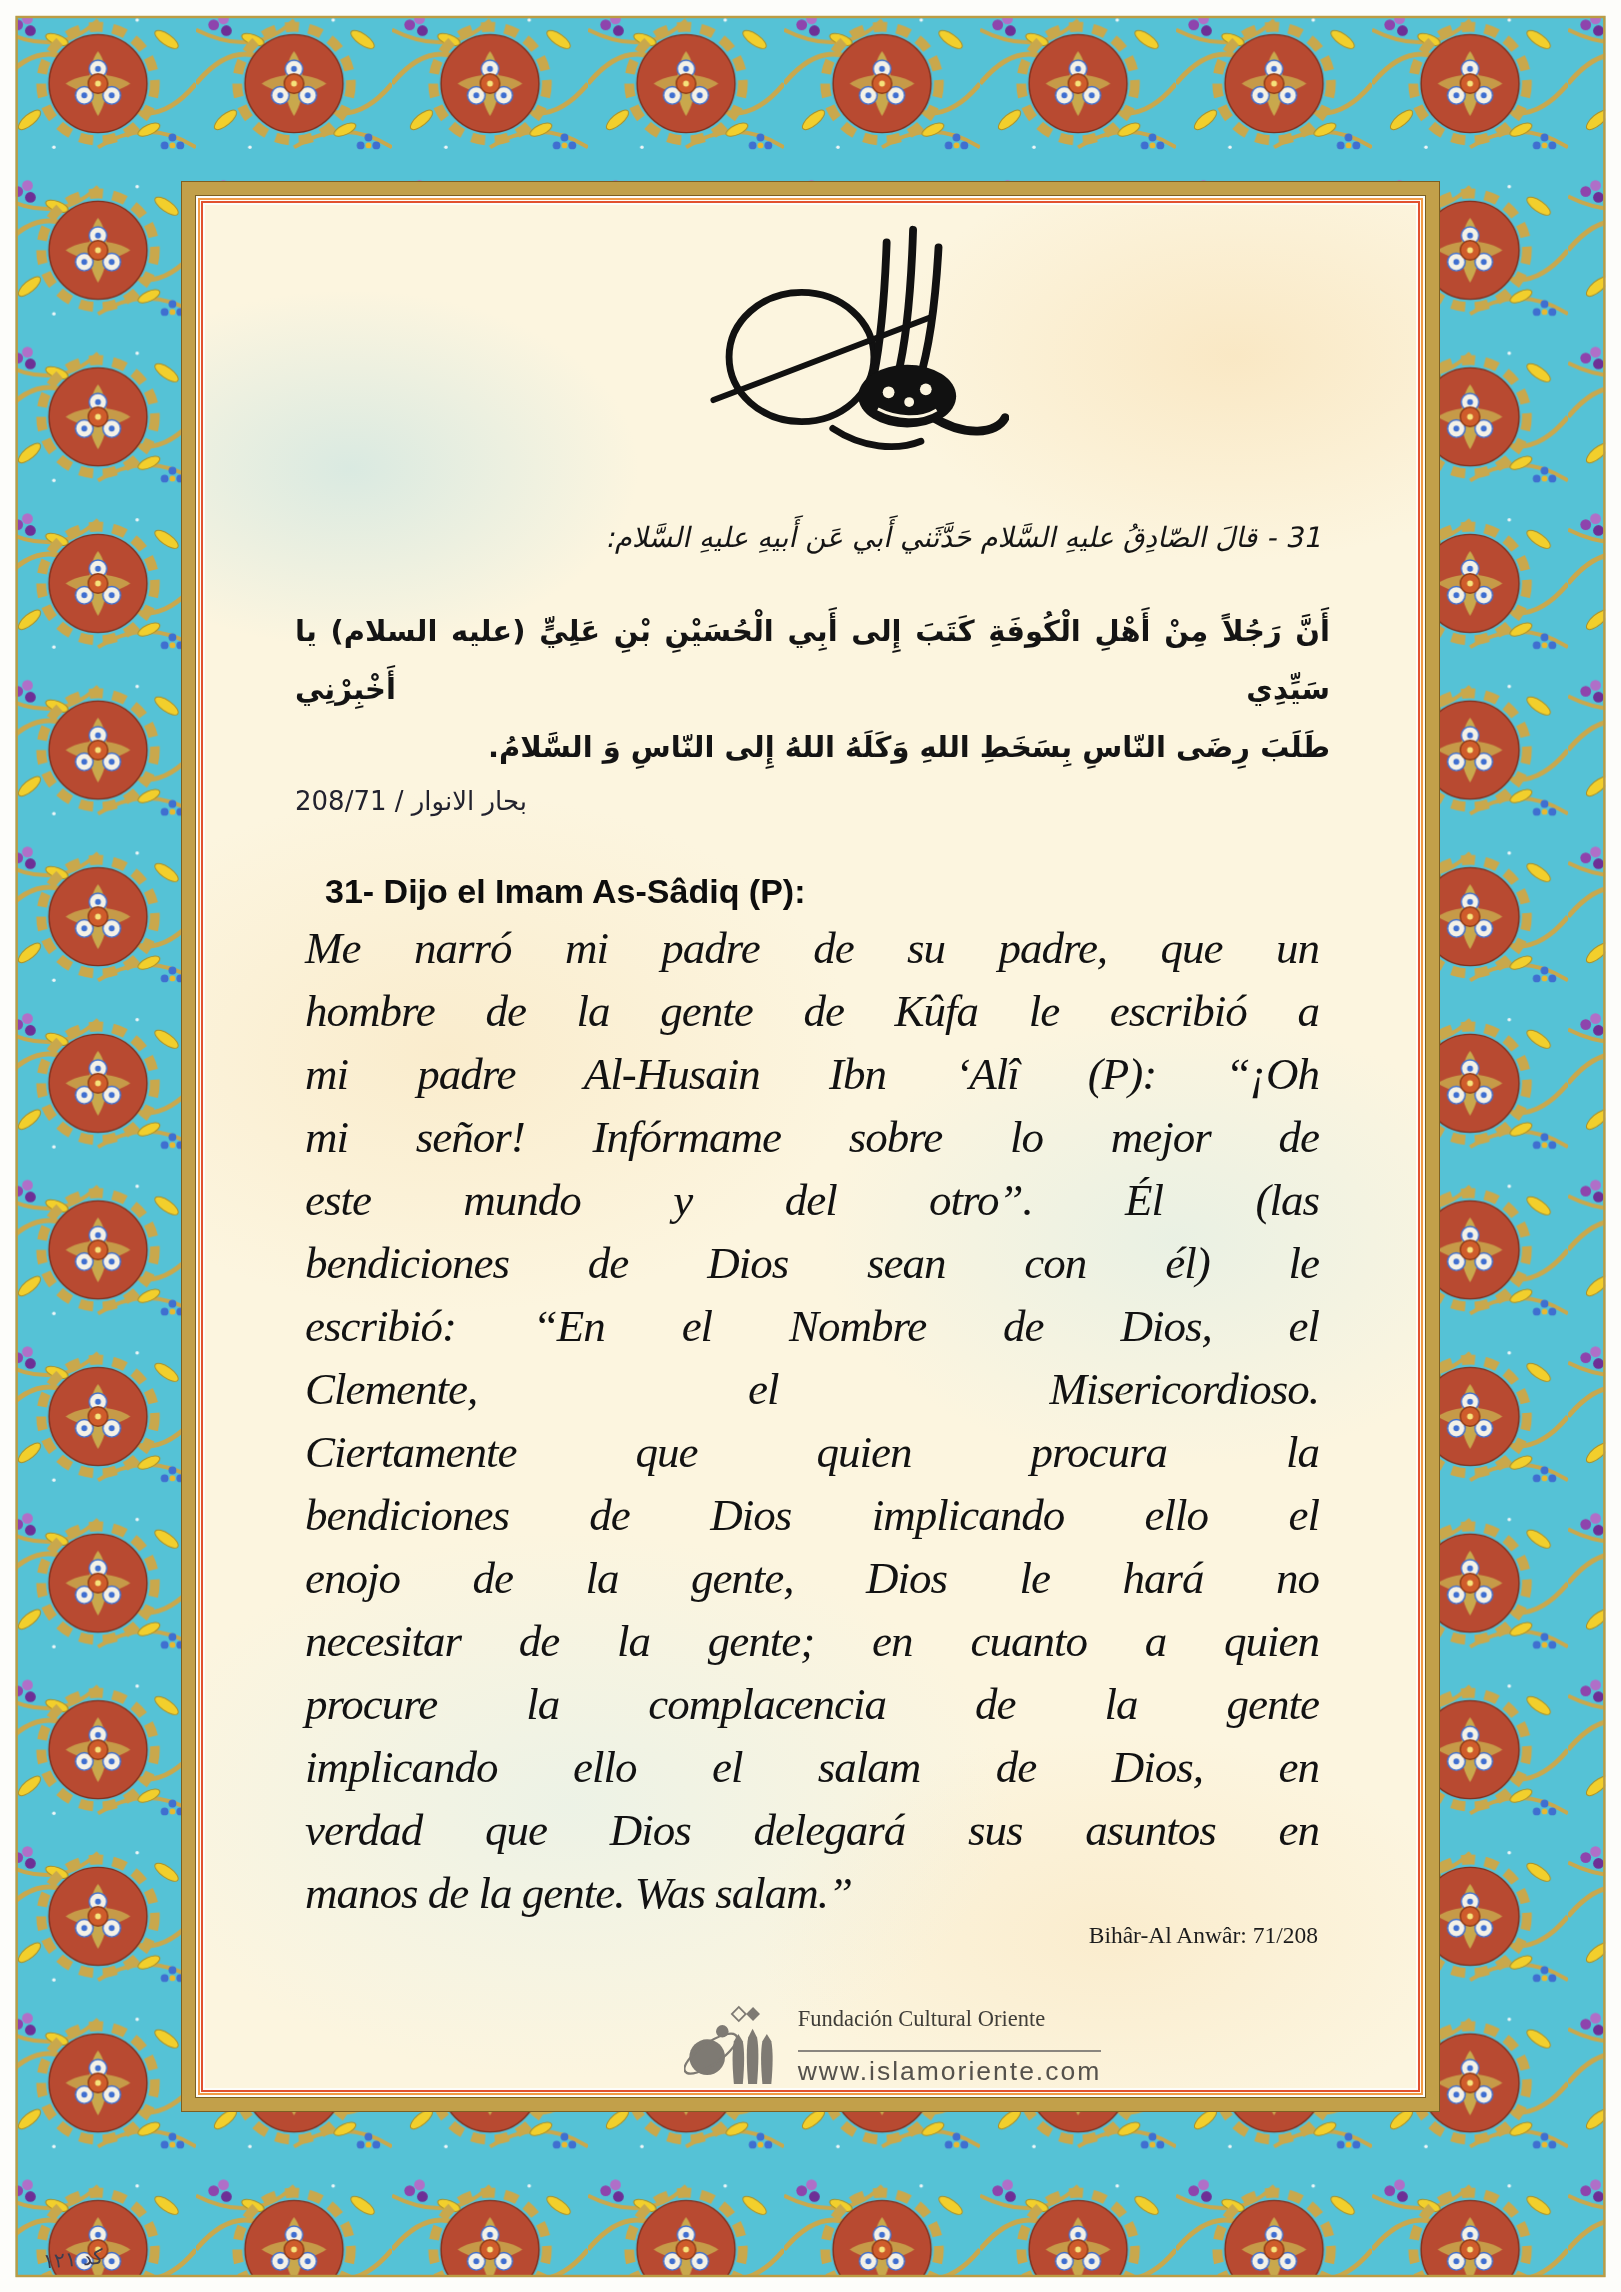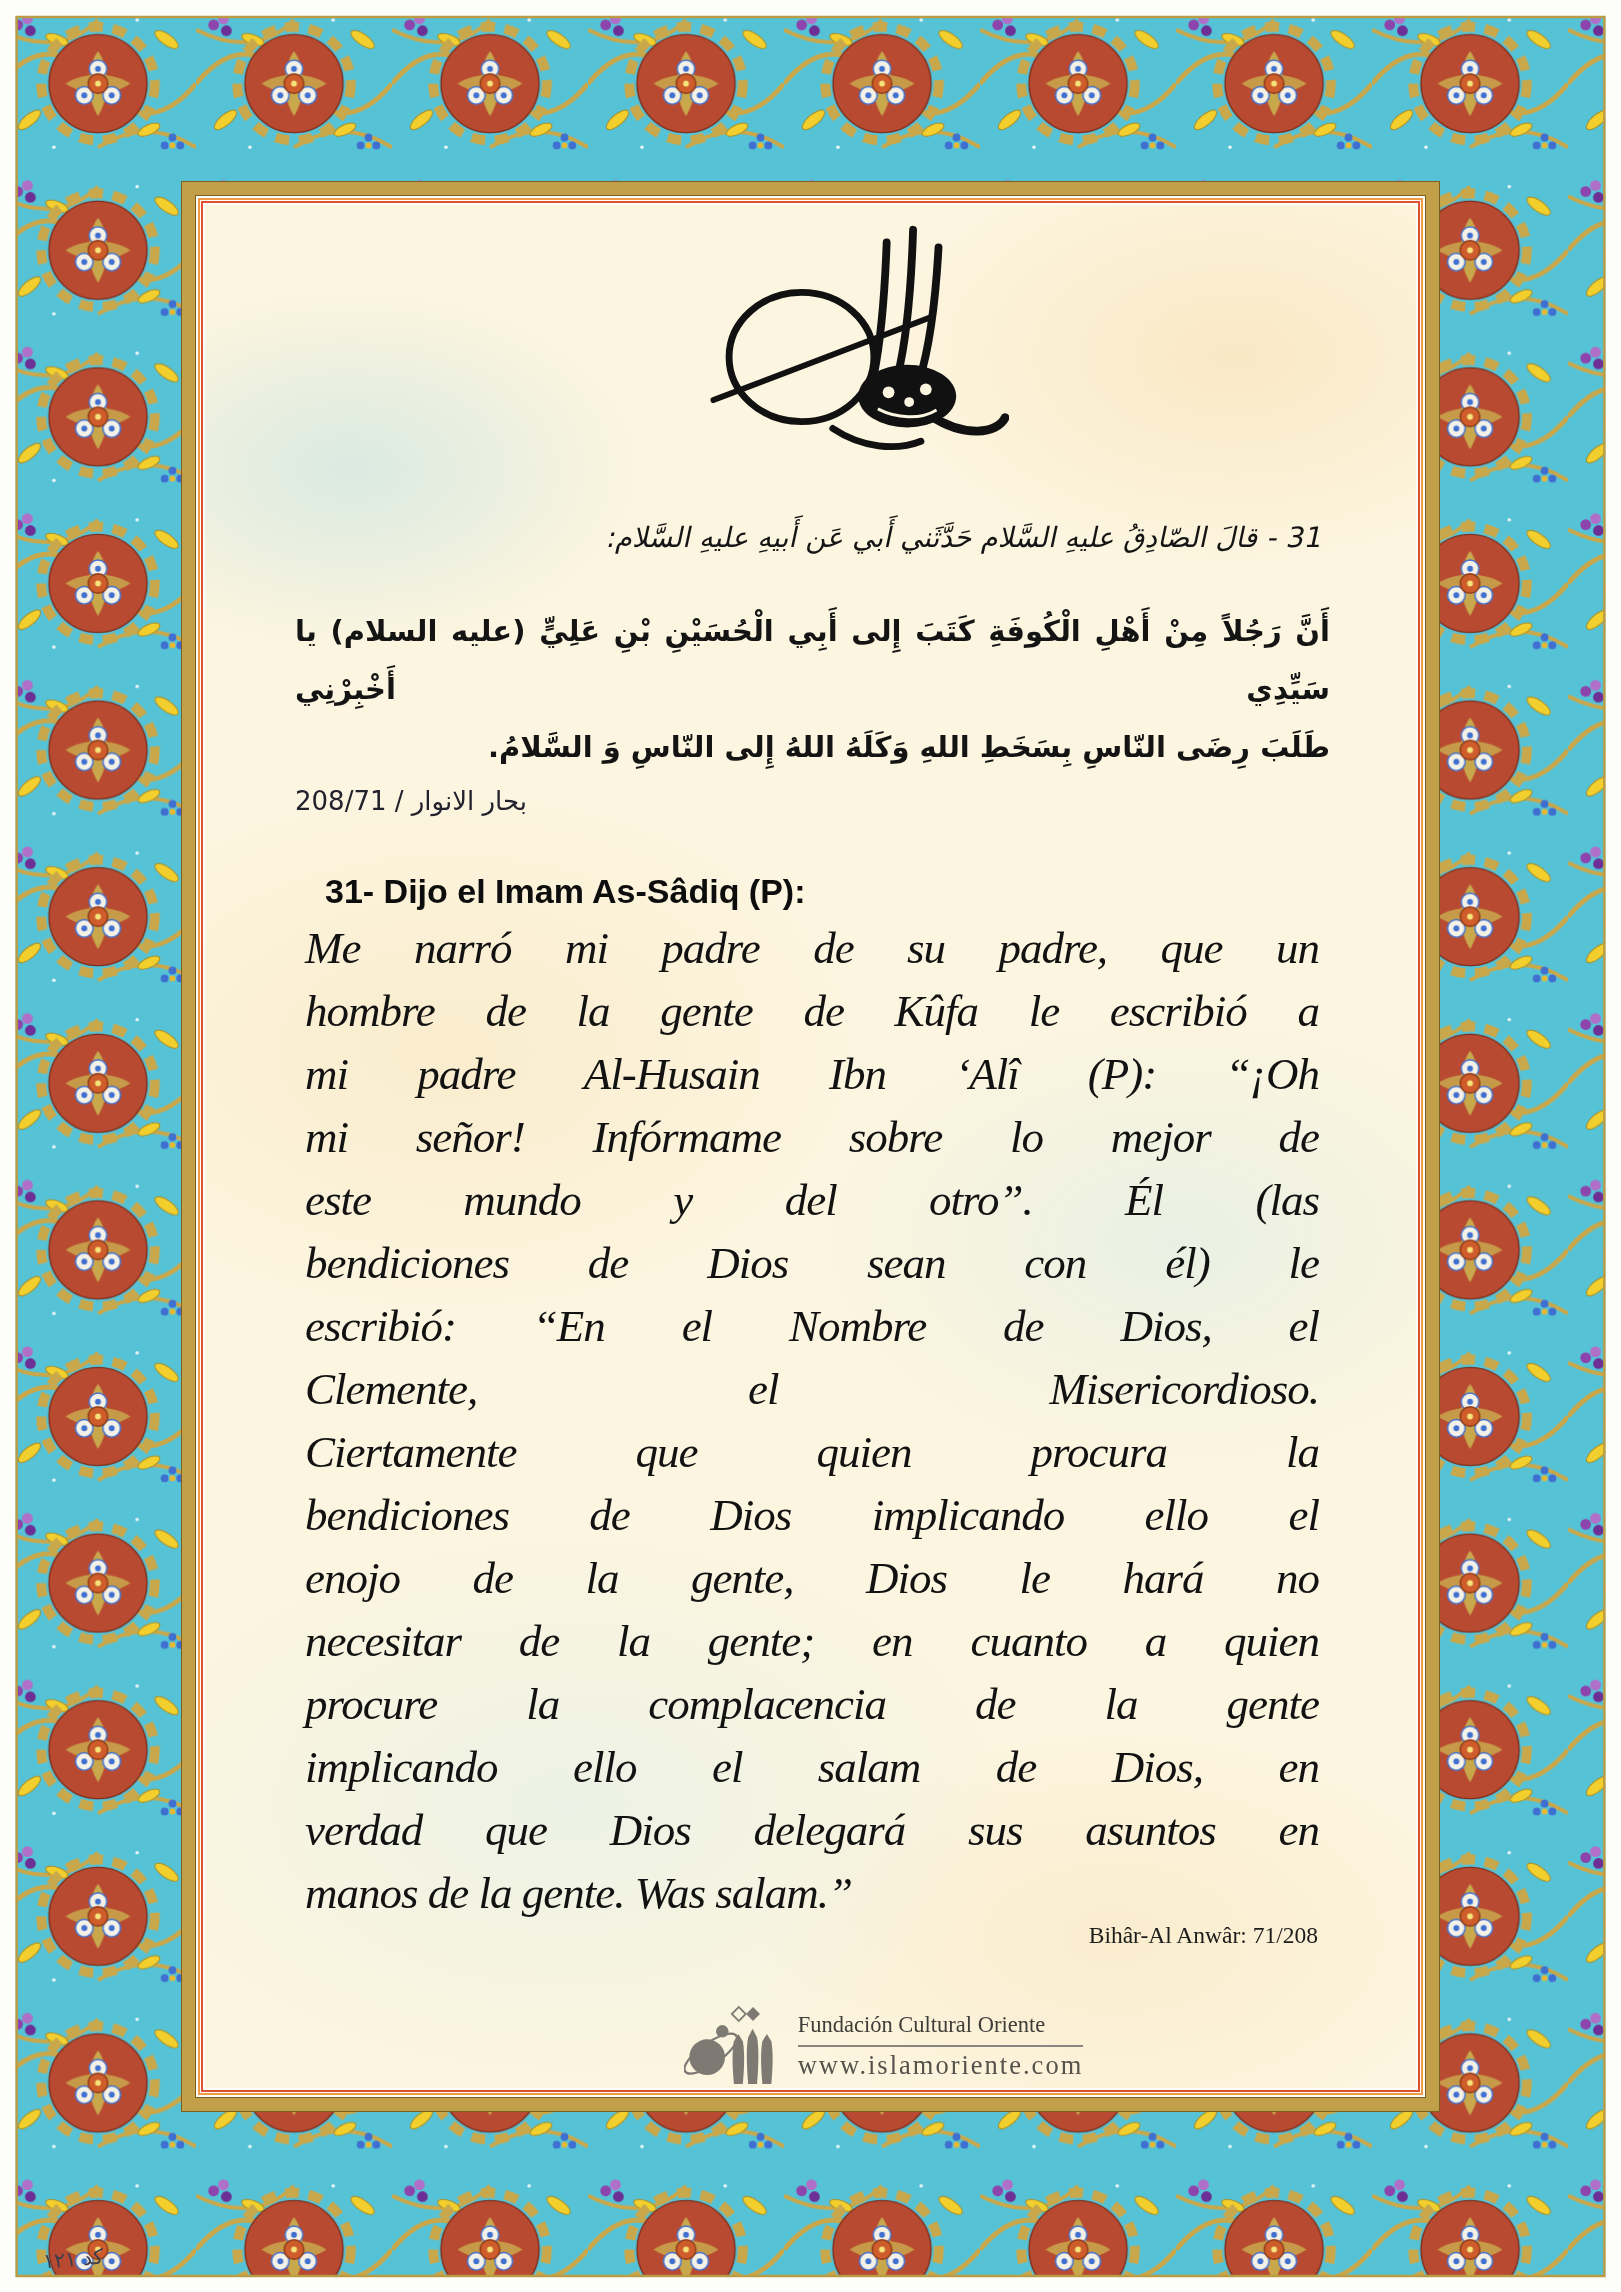--- a/index.html
+++ b/index.html
@@ -33,22 +33,22 @@
            font-size:34px;color:#0d0d0d;white-space:nowrap;}
   .es-body{left:100px;top:712px;width:1014px;font-family:"Liberation Serif",serif;
            font-style:italic;font-size:45px;letter-spacing:-1px;color:#121212;}
   .ln{line-height:63px;text-align:justify;text-align-last:justify;}
   .ln-last{line-height:63px;text-align:left;}
   .es-ref{right:98px;top:1717px;font-family:"Liberation Serif",serif;font-size:23.5px;color:#1c1c1c;
           text-align:right;}
   .logo{left:479px;top:1795px;display:flex;align-items:center;gap:15.7px;}
   .logo-text{display:flex;flex-direction:column;}
   .org-name{font-family:"Liberation Serif",serif;font-size:22.5px;color:#3f3d38;
-            padding-bottom:7px;border-bottom:2px solid #8a867f;}
-  .org-url{font-family:Liberation Serif, serif;font-size:26.5px;letter-spacing:2px;color:#55524c;
+            padding-bottom:18px;border-bottom:2px solid #8a867f;}
+  .org-url{font-family:Liberation Sans, sans-serif;font-size:26.5px;letter-spacing:2px;color:#55524c;
            padding-top:3.9px;}
   .code-label{position:absolute;left:43px;top:2247px;z-index:4;transform:rotate(-5deg);
               font-family:"DejaVu Sans",sans-serif;font-size:20.6px;color:#3d3d4f;direction:rtl;}
 </style>
 </head>
 <body>
 
 <div class="page">
 
   <svg class="border-svg" width="1621" height="2293" viewBox="0 0 1654 2339" aria-hidden="true">

